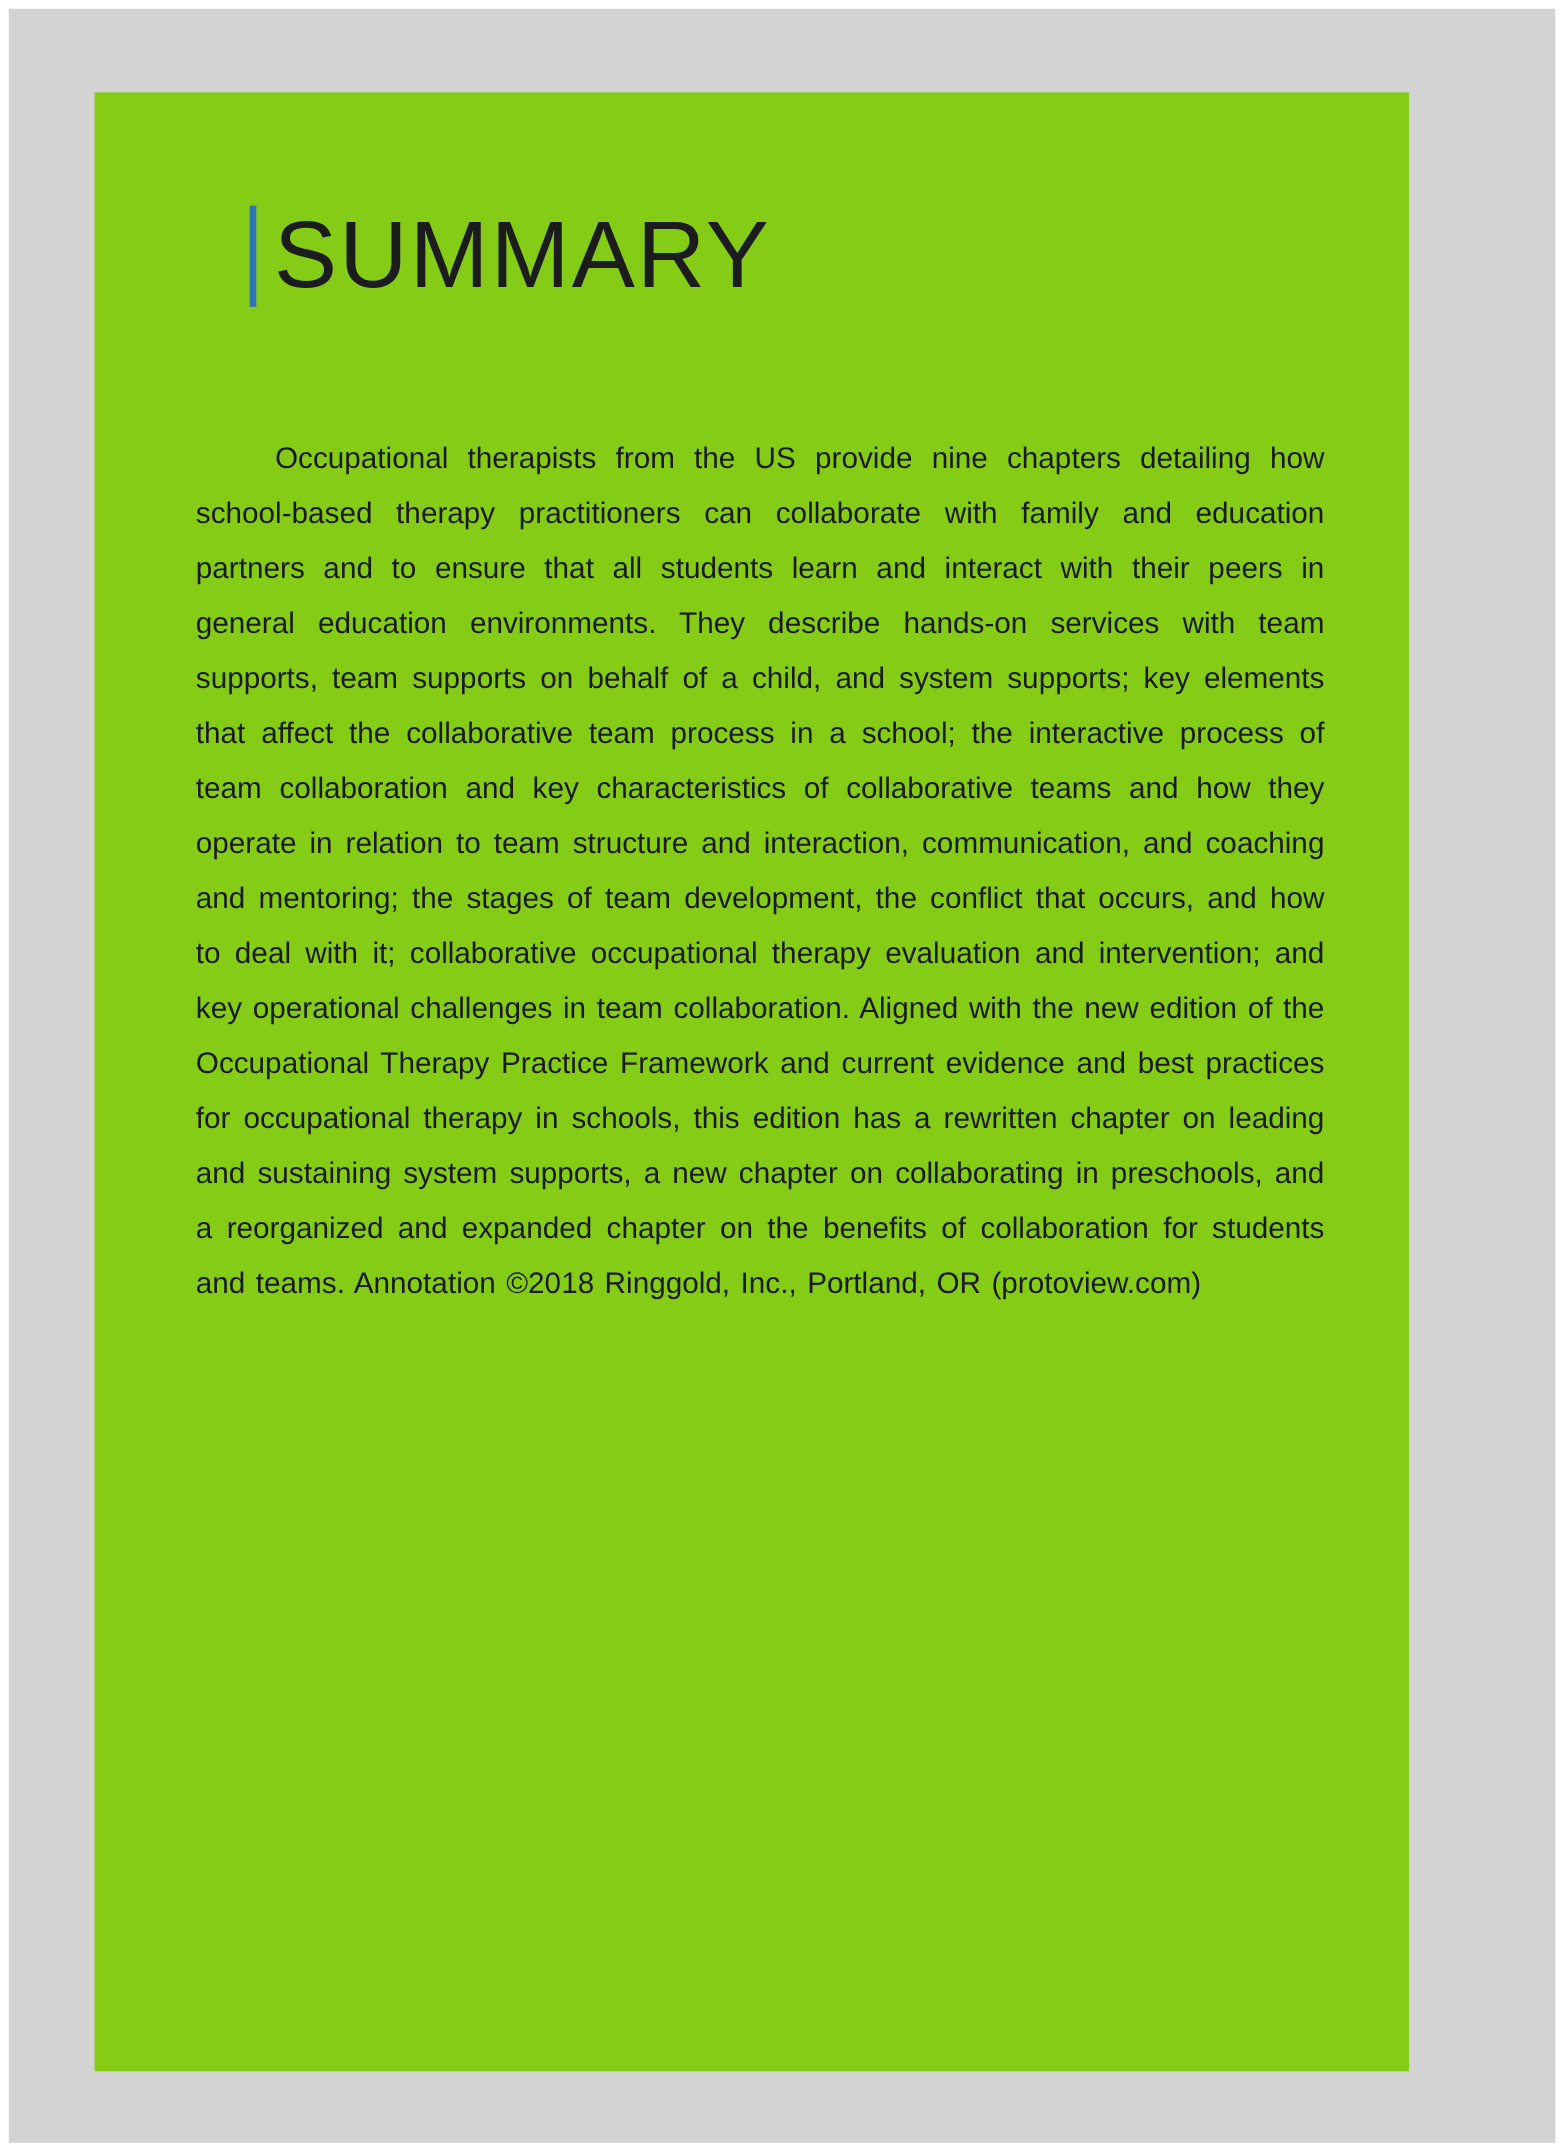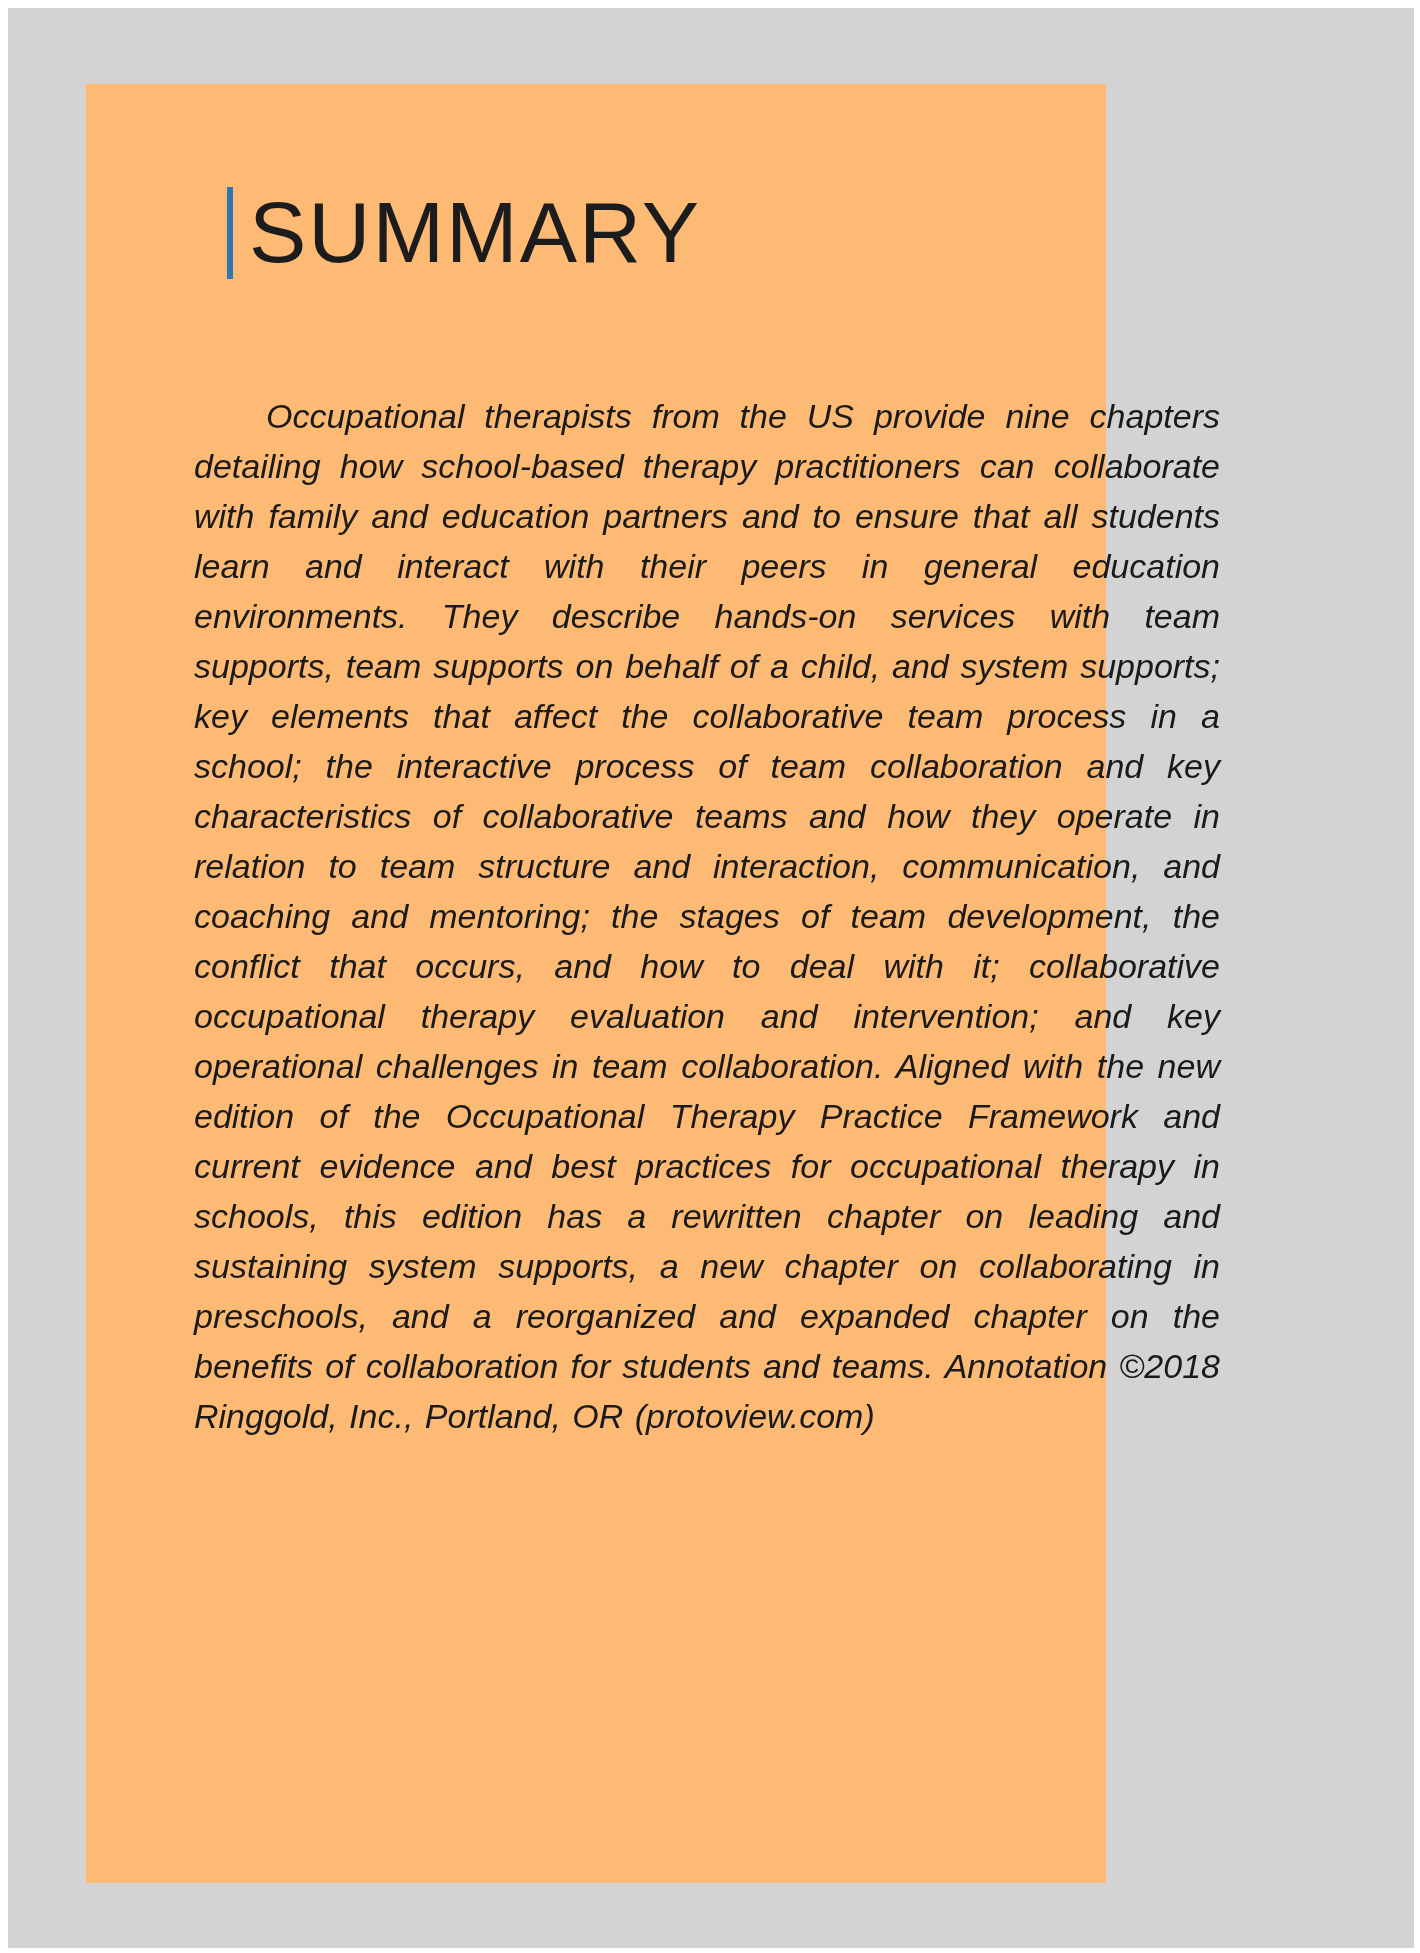--- a/index.html
+++ b/index.html
@@ -16,23 +16,23 @@
     left: 8px;
     top: 8px;
     right: 6px;
     bottom: 5px;
     background: #d3d3d3;
   }
   .sheet {
     position: absolute;
     left: 78px;
     top: 76px;
-    width: 1020px;
+    width: 1195px;
     height: 1799px;
-    background: #fdba74;
+    background: #84cc16;
   }
   .heading {
     position: absolute;
     left: 141px;
     top: 96px;
     display: flex;
     align-items: flex-start;
   }
   .accent-bar {
     width: 6px;
@@ -47,27 +47,26 @@
     font-size: 86px;
     line-height: 104px;
     font-weight: 300;
     letter-spacing: 2px;
     color: #1c1c1c;
     font-family: "Liberation Sans", sans-serif;
     white-space: nowrap;
   }
   .summary-paragraph {
     position: absolute;
-    left: 108px;
+    left: 92px;
     top: 307px;
     width: 1026px;
     margin: 0;
     font-family: "Liberation Sans", sans-serif;
-    font-style: italic;
-    font-size: 34px;
+    font-size: 27px;
     line-height: 50px;
     color: #1a1a1a;
     text-align: justify;
     text-indent: 72px;
     word-spacing: 2px;
   }
 </style>
 </head>
 <body>
 

